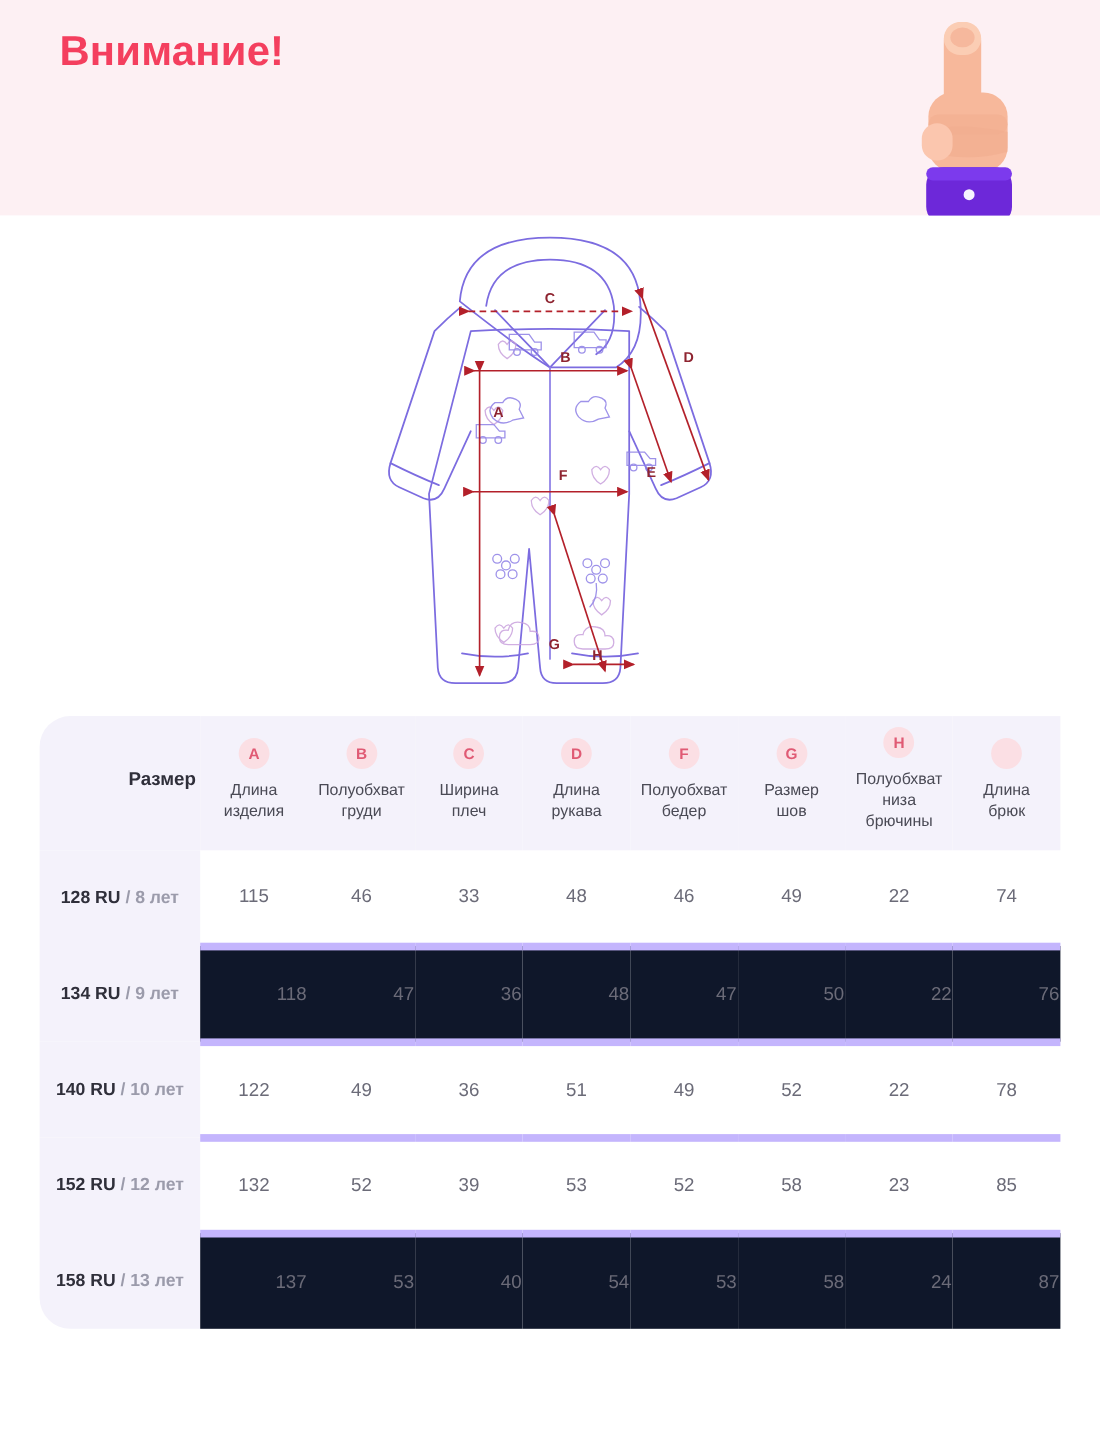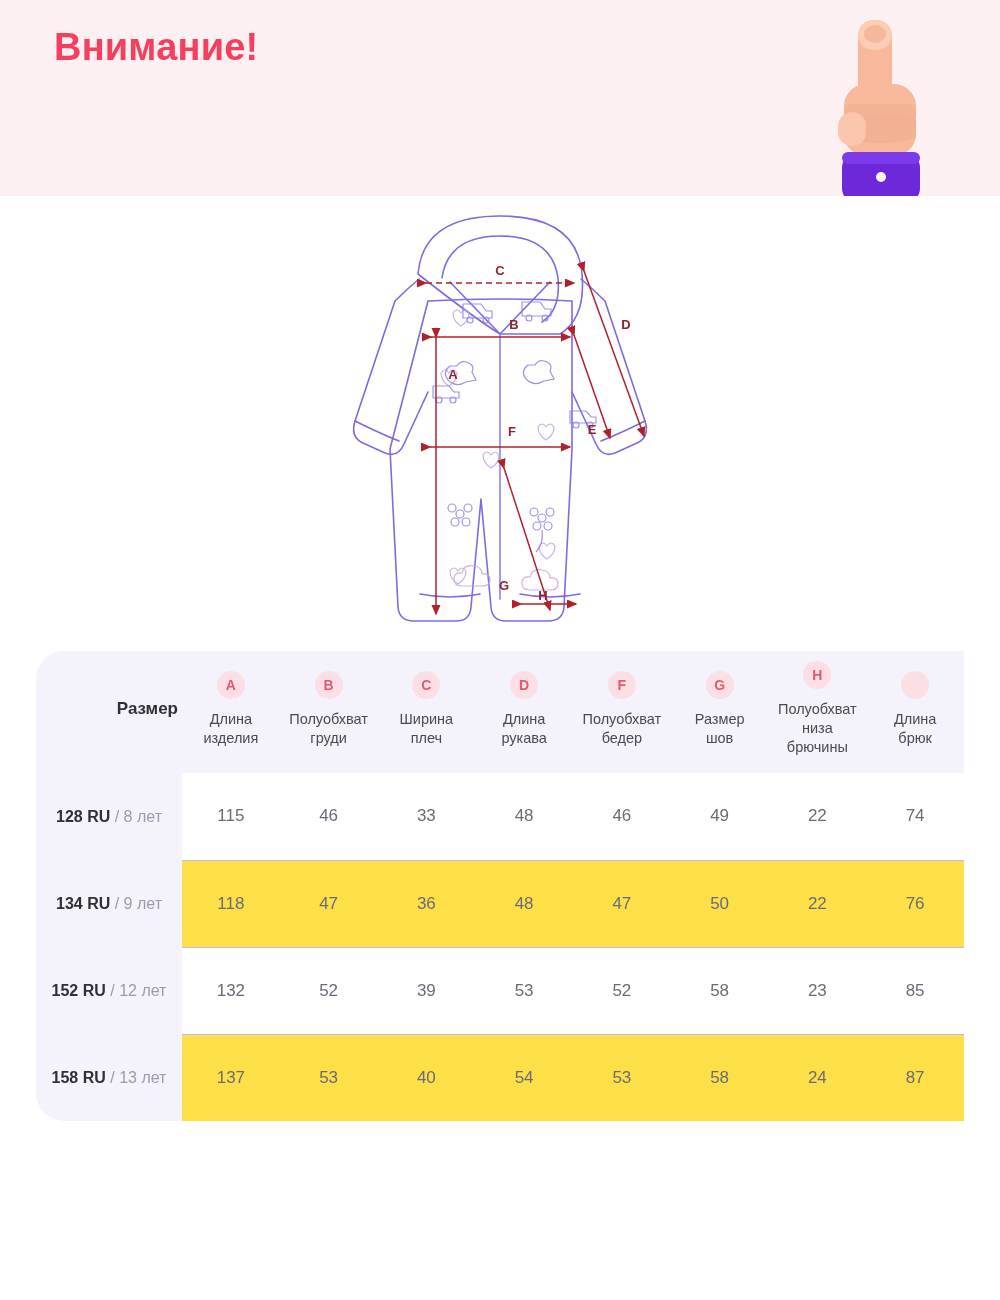--- a/index.html
+++ b/index.html
@@ -101,34 +101,34 @@
     line-height: 19px;
     color: #4a4a55;
     text-align: center;
     white-space: pre-line;
   }
   tbody td {
     text-align: center;
     font-size: 17px;
     color: #6b6b78;
     height: 87px;
-    border-bottom: 1px solid #c4b5fd;
+    border-bottom: 7px solid #c4b5fd;
   }
   tbody tr:last-child td { border-bottom: none; }
   tbody td.size {
     background: #f4f2fb;
     font-size: 16px;
     color: #2f2f3a;
     text-align: center;
     border-bottom: none;
   }
   tbody tr:last-child td.size { border-bottom-left-radius: 28px; }
-  tbody tr.alt td:not(.size) { background: #fde047; }
+  tbody tr.alt td:not(.size) { background: #0f172a; text-align: right; }
   .size b { font-weight: bold; }
-  .size span { color: #9b9bab; font-weight: normal; }
+  .size span { color: #9b9bab; font-weight: bold; }
 </style>
 </head>
 <body>
 
 <div class="page">
 
   <div class="notice">
     <h1 class="notice-title">Внимание!</h1>
 
     <div class="hand-wrap">
@@ -335,20 +335,34 @@
           <td>47</td>
           <td>36</td>
           <td>48</td>
           <td>47</td>
           <td>50</td>
           <td>22</td>
           <td>76</td>
         </tr>
         <tr>
           <td class="size">
+            <b>140 RU</b>
+            <span>/ 10 лет</span>
+          </td>
+          <td>122</td>
+          <td>49</td>
+          <td>36</td>
+          <td>51</td>
+          <td>49</td>
+          <td>52</td>
+          <td>22</td>
+          <td>78</td>
+        </tr>
+        <tr>
+          <td class="size">
             <b>152 RU</b>
             <span>/ 12 лет</span>
           </td>
           <td>132</td>
           <td>52</td>
           <td>39</td>
           <td>53</td>
           <td>52</td>
           <td>58</td>
           <td>23</td>

